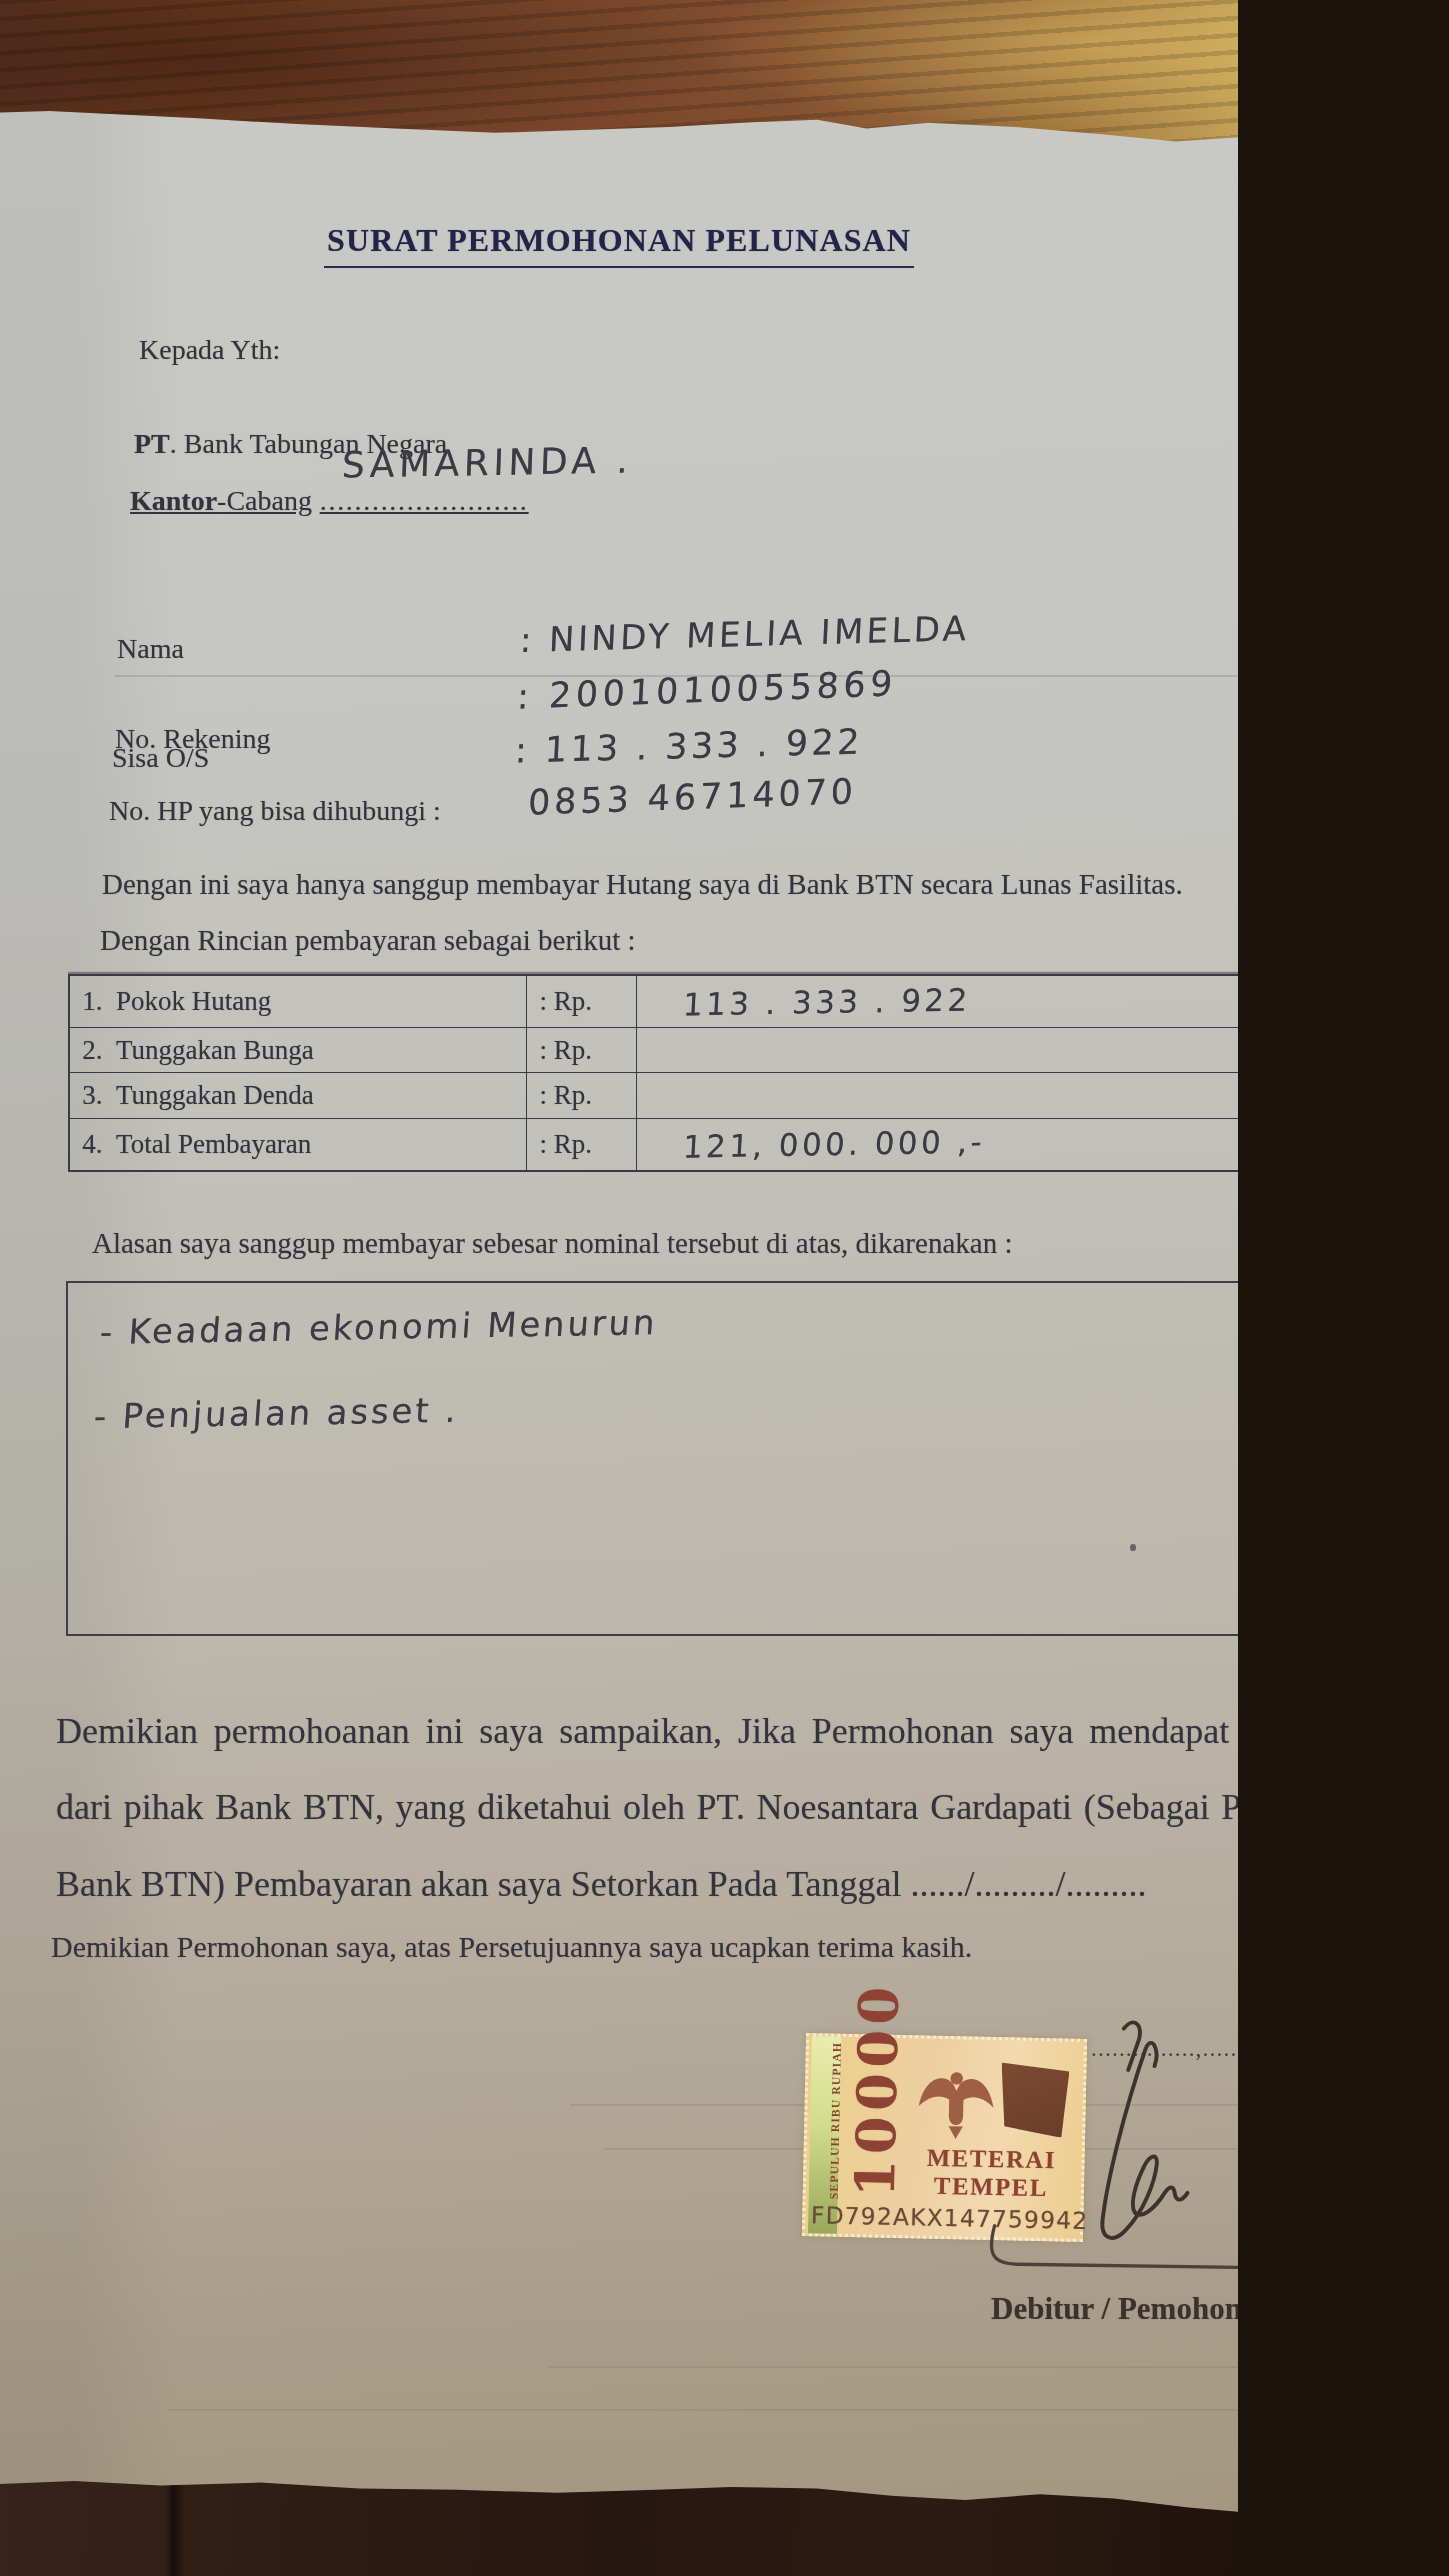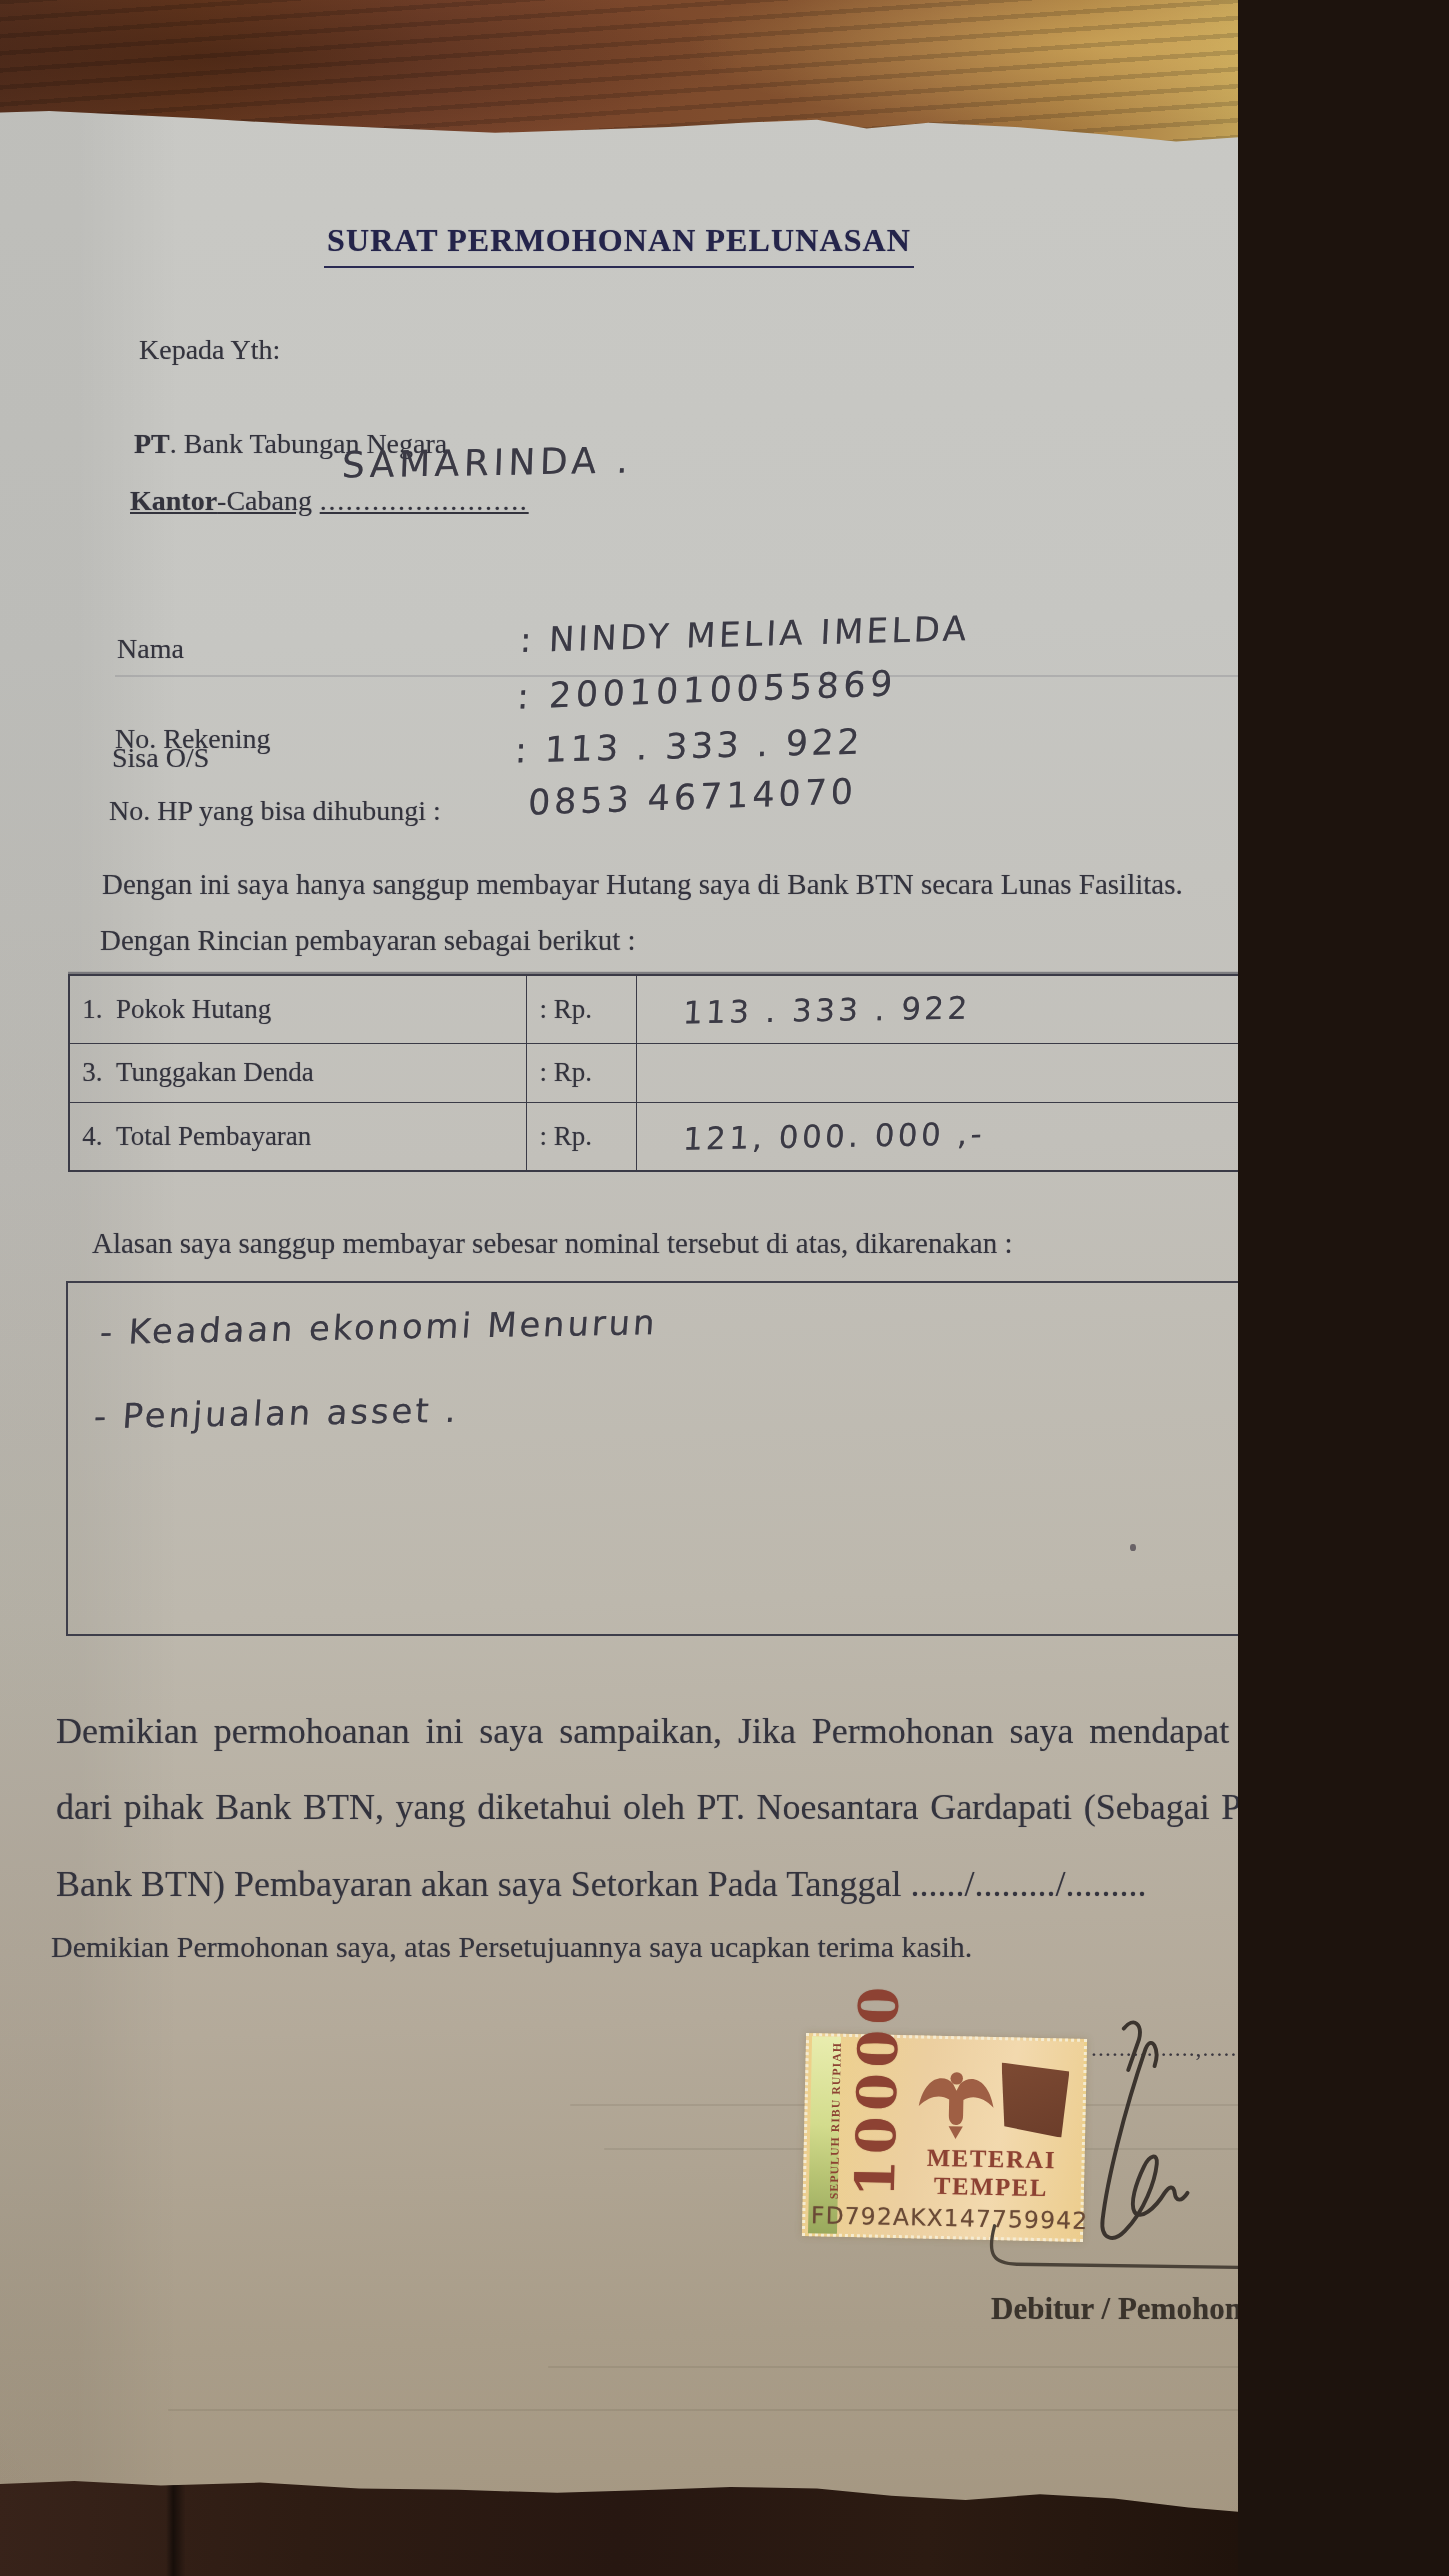--- a/index.html
+++ b/index.html
@@ -106,20 +106,25 @@
   <div class="p" style="left:102px;top:868px;font-size:29px;">Dengan ini saya hanya sanggup membayar Hutang saya di Bank BTN secara Lunas Fasilitas.</div>
 
   <table class="pay">
     <tbody>
         <tr>
       <td class="c-label"><span>1.</span>&nbsp;&nbsp;<span>Pokok Hutang</span></td>
       <td class="c-cur">: Rp.</td>
       <td class="c-val"><span class="hw" style="position:static;font-size:31px;letter-spacing:3.4px;display:inline-block;transform:rotate(-1deg) skewX(-4deg);margin-left:34px;">113 . 333 . 922</span></td>
     </tr>
     <tr>
+      <td class="c-label"><span>2.</span>&nbsp;&nbsp;<span>Tunggakan Bunga</span></td>
+      <td class="c-cur">: Rp.</td>
+      <td class="c-val"><span></span></td>
+    </tr>
+    <tr>
       <td class="c-label"><span>3.</span>&nbsp;&nbsp;<span>Tunggakan Denda</span></td>
       <td class="c-cur">: Rp.</td>
       <td class="c-val"><span></span></td>
     </tr>
     <tr>
       <td class="c-label"><span>4.</span>&nbsp;&nbsp;<span>Total Pembayaran</span></td>
       <td class="c-cur">: Rp.</td>
       <td class="c-val"><span class="hw" style="position:static;font-size:31px;letter-spacing:3.4px;display:inline-block;transform:rotate(-1deg) skewX(-4deg);margin-left:34px;">121, 000. 000 ,-</span></td>
     </tr>
   </tbody>

